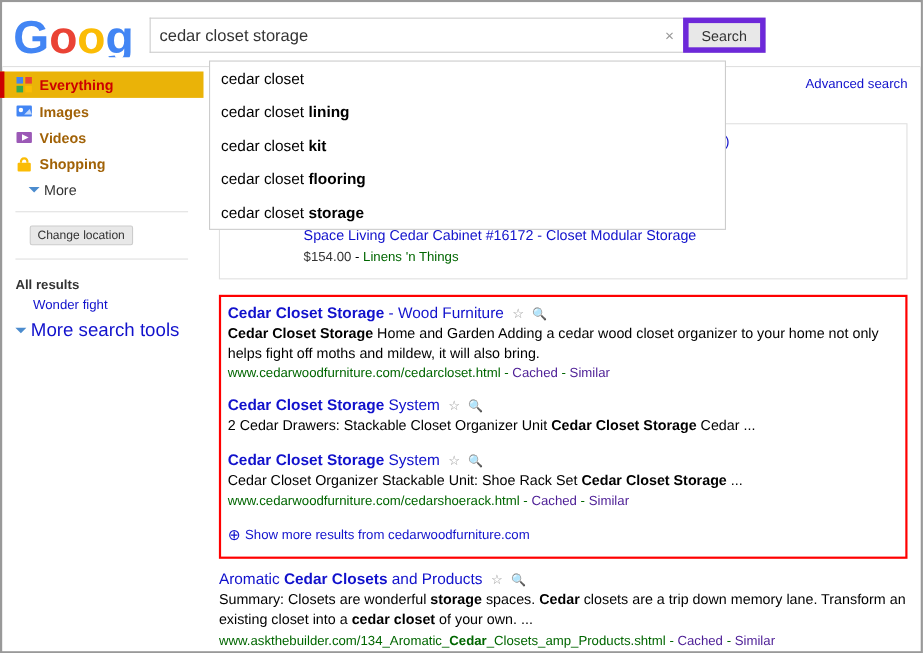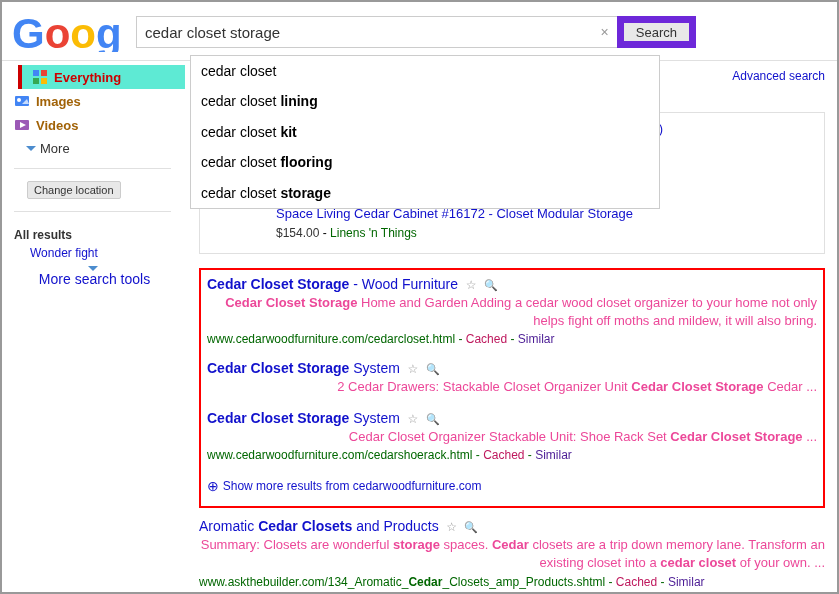--- a/index.html
+++ b/index.html
@@ -52,21 +52,21 @@
       background: transparent;
     }
     .search-clear {
       color: #999;
       font-size: 14px;
       cursor: pointer;
       margin-left: 4px;
     }
     .search-button {
       background: #e8e8e8;
-      border: 7px solid #6d28d9;
+      border: 5px solid #6d28d9;
       height: 32px;
       padding: 0 12px;
       font-size: 13px;
       cursor: pointer;
       color: #333;
     }
 
     
     .autocomplete {
       position: absolute;
@@ -98,24 +98,23 @@
       display: flex;
       align-items: center;
       padding: 4px 10px 4px 14px;
       cursor: pointer;
       font-size: 13px;
       color: #a16207;
       font-weight: bold;
     }
     .sidebar-item.active {
       color: #c00;
-      background: #5eead4;
+      background: #eab308;
       border-left: 4px solid #c00;
       padding-left: 10px;
-      margin-left: 18px;
     }
     .sidebar-icon {
       width: 16px;
       height: 16px;
       margin-right: 6px;
       display: inline-flex;
       align-items: center;
       justify-content: center;
       font-size: 12px;
       flex-shrink: 0;
@@ -156,24 +155,23 @@
     .wonder-wheel {
       padding: 2px 10px 2px 30px;
       font-size: 12px;
       color: #11c;
       cursor: pointer;
     }
     .more-search-tools {
       display: flex;
       align-items: center;
       padding: 4px 10px 4px 14px;
-      font-size: 14px;
-      color: #11c;
-      cursor: pointer;
-      flex-direction: column;
+      font-size: 17px;
+      color: #11c;
+      cursor: pointer;
     }
 
     
     #main {
       position: absolute;
       left: 185px;
       top: 55px;
       right: 0;
       padding: 8px 14px;
     }
@@ -247,32 +245,31 @@
     .result-title a {
       color: #11c;
       text-decoration: none;
       font-size: 14px;
     }
     .result-title a b { font-weight: bold; }
     .result-star { color: #999; font-size: 12px; margin-left: 4px; }
     .result-zoom { color: #999; font-size: 11px; margin-left: 4px; cursor: pointer; }
     .result-desc {
       font-size: 13px;
-      color: #ec4899;
+      color: #000000;
       margin: 2px 0;
       line-height: 1.4;
-      text-align: right;
     }
     .result-desc b { font-weight: bold; }
     .result-url {
       font-size: 12px;
       color: #060;
       margin-top: 1px;
     }
-    .result-url .cached { color: #be185d; cursor: pointer; text-decoration: none; }
+    .result-url .cached { color: #4c1d95; cursor: pointer; text-decoration: none; }
     .result-url .similar { color: #4c1d95; cursor: pointer; text-decoration: none; }
 
     
     .show-more-results {
       font-size: 12px;
       color: #11c;
       cursor: pointer;
       padding: 2px 0 6px 0;
       display: flex;
       align-items: center;
@@ -349,20 +346,29 @@
   <div class="sidebar-item">
     <span class="sidebar-icon">
       <svg width="16" height="16" viewBox="0 0 16 16">
         <rect x="1" y="3" width="14" height="10" rx="1" fill="#9B59B6"></rect>
         <polygon points="6,5 12,8 6,11" fill="#fff"></polygon>
       </svg>
     </span>
     <span>Videos</span>
   </div>
 
+  <div class="sidebar-item">
+    <span class="sidebar-icon">
+      <svg width="16" height="16" viewBox="0 0 16 16">
+        <rect x="2" y="7" width="12" height="8" rx="1" fill="#FBBC05"></rect>
+        <path d="M5,7 Q5,3 8,3 Q11,3 11,7" stroke="#FBBC05" stroke-width="2" fill="none"></path>
+      </svg>
+    </span>
+    <span>Shopping</span>
+  </div>
 
   <div class="sidebar-more">
     <span class="arrow-down"></span>
     <span>More</span>
   </div>
 
   <hr class="sidebar-divider">
 
   <div class="change-location">
     <button class="change-location-btn">Change location</button>

